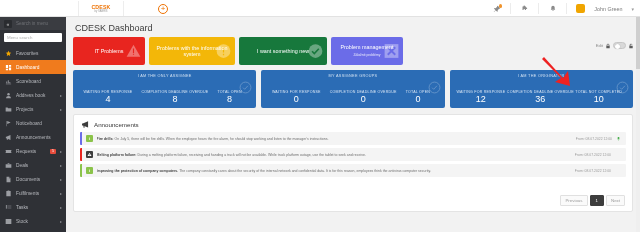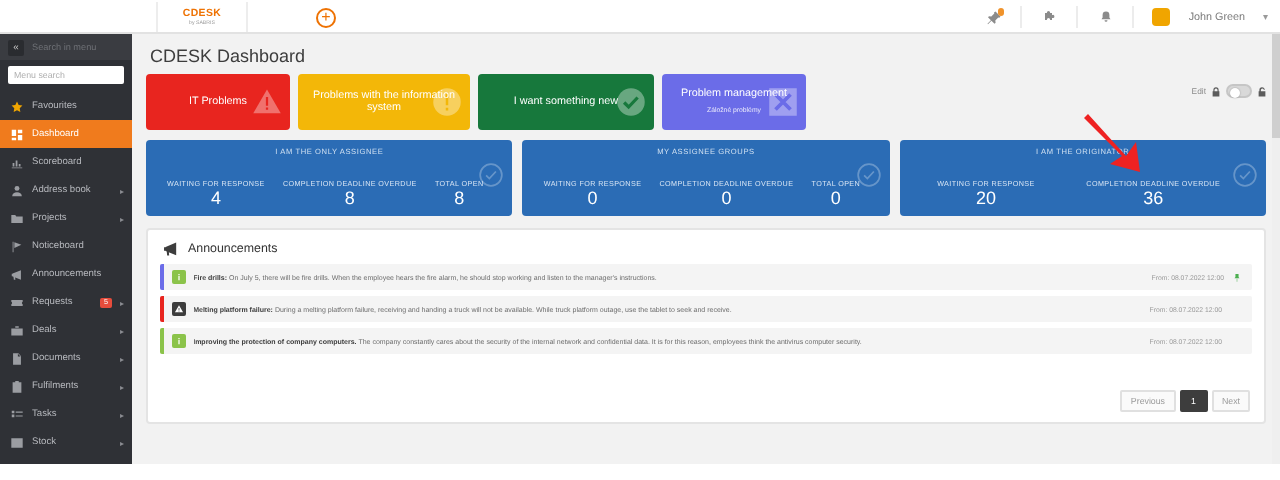--- a/index.html
+++ b/index.html
@@ -431,25 +431,29 @@
               <circle cx="12" cy="12" r="10" fill="none" stroke="#fff" stroke-width="1.6"></circle>
               <path fill="none" stroke="#fff" stroke-width="1.6" d="M7.5 12.3l3 3 6-6.5"></path>
             </svg>
         </span>
       </div>
 
       <div class="panel p3">
         <div class="panel-title">I AM THE ORIGINATOR</div>
         <div class="stat">
           <div class="stat-cap">WAITING FOR RESPONSE</div>
-          <div class="stat-val">20</div>
+          <div class="stat-val">12</div>
         </div>
         <div class="stat">
           <div class="stat-cap">COMPLETION DEADLINE OVERDUE</div>
           <div class="stat-val">36</div>
+        </div>
+        <div class="stat">
+          <div class="stat-cap">TOTAL NOT COMPLETED</div>
+          <div class="stat-val">10</div>
         </div>
         <span class="panel-watermark">
           <svg viewBox="0 0 24 24" width="13" height="13">
               <circle cx="12" cy="12" r="10" fill="none" stroke="#fff" stroke-width="1.6"></circle>
               <path fill="none" stroke="#fff" stroke-width="1.6" d="M7.5 12.3l3 3 6-6.5"></path>
             </svg>
         </span>
       </div>
     </div>
 

